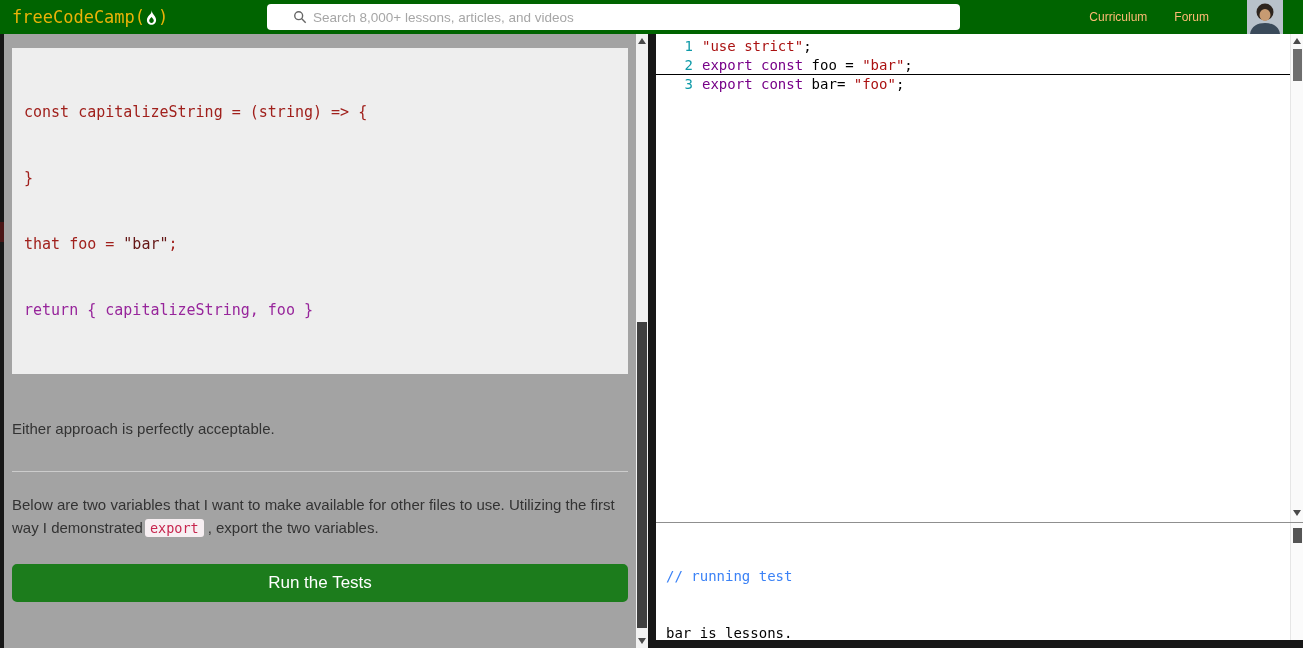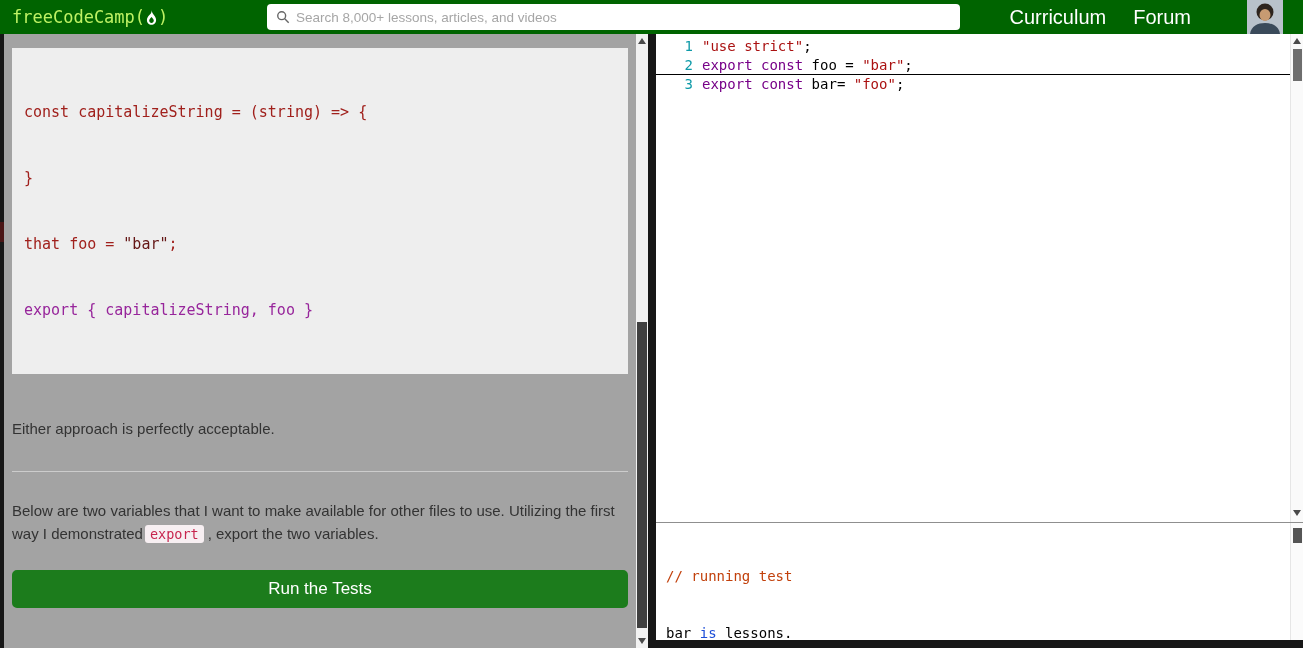--- a/index.html
+++ b/index.html
@@ -1,39 +1,39 @@
 <!DOCTYPE html>
 <html><head>
 <meta charset="utf-8">
 <style>
   *{box-sizing:border-box;margin:0;padding:0}
   html,body{width:1303px;height:648px;overflow:hidden;font-family:"Liberation Sans",sans-serif}
   #app{position:relative;width:1303px;height:648px;background:#171717;overflow:hidden}
 
   
   .navbar{position:absolute;left:0;top:0;width:1303px;height:34px;background:#006400;display:flex;align-items:center;z-index:10}
-  .logo{margin-left:12px;color:#bef264;font-family:"DejaVu Sans Mono",monospace;font-size:17px;display:flex;align-items:center;cursor:pointer;white-space:pre}
+  .logo{margin-left:12px;color:#eab308;font-family:"DejaVu Sans Mono",monospace;font-size:17px;display:flex;align-items:center;cursor:pointer;white-space:pre}
   .logo .flame{display:flex;align-items:center;margin:0 1px}
-  .searchbox{position:absolute;left:267px;top:4px;width:693px;height:26px;background:#fff;border-radius:4px;display:flex;align-items:center;padding:0 9px;gap:6px}
+  .searchbox{position:absolute;left:267px;top:4px;width:693px;height:26px;background:#fff;border-radius:4px;display:flex;align-items:center;padding:0 26px;gap:6px}
   .searchbox input{flex:1;border:0;outline:0;background:transparent;font-size:13.5px;color:#333;font-family:"Liberation Sans",sans-serif}
   .searchbox input::placeholder{color:#a6a6a6}
   .nav-right{position:absolute;right:20px;top:0;height:34px;display:flex;align-items:center}
-  .nav-link{color:#ffffff;font-size:20px;cursor:pointer}
+  .nav-link{color:#fdba74;font-size:12px;cursor:pointer}
   .nav-link.curriculum{margin-right:27px}
-  .nav-link.forum{margin-right:56px}
+  .nav-link.forum{margin-right:38px}
   .avatar{width:36px;height:34px;overflow:hidden;cursor:pointer;flex:0 0 auto}
 
   
   .left-panel{position:absolute;left:4px;top:34px;width:644px;height:614px;background:#a3a3a3;overflow:hidden}
   .left-content{position:absolute;left:8px;top:0;width:616px}
   .desc-code{margin-top:14px;background:#eee;padding:9px 12px;font-family:"DejaVu Sans Mono",monospace;font-size:15px;line-height:22px;white-space:pre}
   .para{font-size:15px;color:#333;line-height:23px}
   .p1{margin-top:43px}
   .divider{margin-top:31px;border:0;border-top:1px solid #ccc;height:0}
-  .p2{margin-top:27px}
+  .p2{margin-top:21px}
   .code-chip{font-family:"DejaVu Sans Mono",monospace;font-size:13.5px;color:#c7254e;background:#f7eff2;padding:1px 5px;border-radius:3px;margin:0 4px 0 2px}
   .btn{display:block;width:100%;height:38px;border-radius:5px;font-size:17px;margin-bottom:9px;text-align:center;line-height:34px;cursor:pointer}
   .btn-run{margin-top:24px;background:#1c7c1c;color:#fff;border:2px solid #1c7c1c}
 
   
   .v-scroll{position:absolute;right:0;top:0;width:12px;height:100%;background:#f1f1f1}
   .sb-arrow{position:absolute;left:0;width:12px;height:14px;display:flex;align-items:center;justify-content:center;cursor:pointer}
   .tri-up{width:0;height:0;border-left:4px solid transparent;border-right:4px solid transparent;border-bottom:6px solid #4a4a4a}
   .tri-down{width:0;height:0;border-left:4px solid transparent;border-right:4px solid transparent;border-top:6px solid #4a4a4a}
   .sb-thumb{position:absolute;left:1px;width:10px;background:#3f3f3f;cursor:pointer}
@@ -54,22 +54,22 @@
   .console-scroll{position:absolute;right:0;top:0;width:13px;height:100%;background:#fbfbfb;border-left:1px solid #e6e6e6}
   .console-scroll .sb-thumb{background:#555;left:2px;width:9px}
 
   
   .tk-red{color:#a0201c}
   .tk-dark{color:#641615}
   .tk-purple{color:#97259b}
   .tk-kw{color:#770088}
   .tk-str{color:#aa1111}
   .tk-plain{color:#000}
-  .tk-olive{color:#c2410c}
-  .tk-green2{color:#1d4ed8}
+  .tk-olive{color:#3b82f6}
+  .tk-green2{color:#000000}
 
   .edge-notch{position:absolute;left:0;top:222px;width:4px;height:20px;background:#4a1515}
 </style>
 </head>
 <body>
 
 <div id="app">
 
   <div class="navbar">
     <div class="logo">
@@ -104,21 +104,21 @@
     </div>
   </div>
 
   <div class="left-panel">
     <div class="left-content">
 
       <div class="desc-code">
         <div><span class="tk-red">const capitalizeString = (string) =&gt; {</span></div>
         <div><span class="tk-red">}</span></div>
         <div><span class="tk-red">that foo = </span><span class="tk-dark">"bar"</span><span class="tk-red">;</span></div>
-        <div><span class="tk-purple">export { capitalizeString, foo }</span></div>
+        <div><span class="tk-purple">return { capitalizeString, foo }</span></div>
       </div>
 
       <p class="para p1">Either approach is perfectly acceptable.</p>
 
       <hr class="divider">
 
       <p class="para p2"><span>Below are two variables that I want to make available for other files to use. Utilizing the first way I demonstrated</span><span class="code-chip">export</span><span>, export the two variables.</span></p>
 
       <button class="btn btn-run">Run the Tests</button>
 

